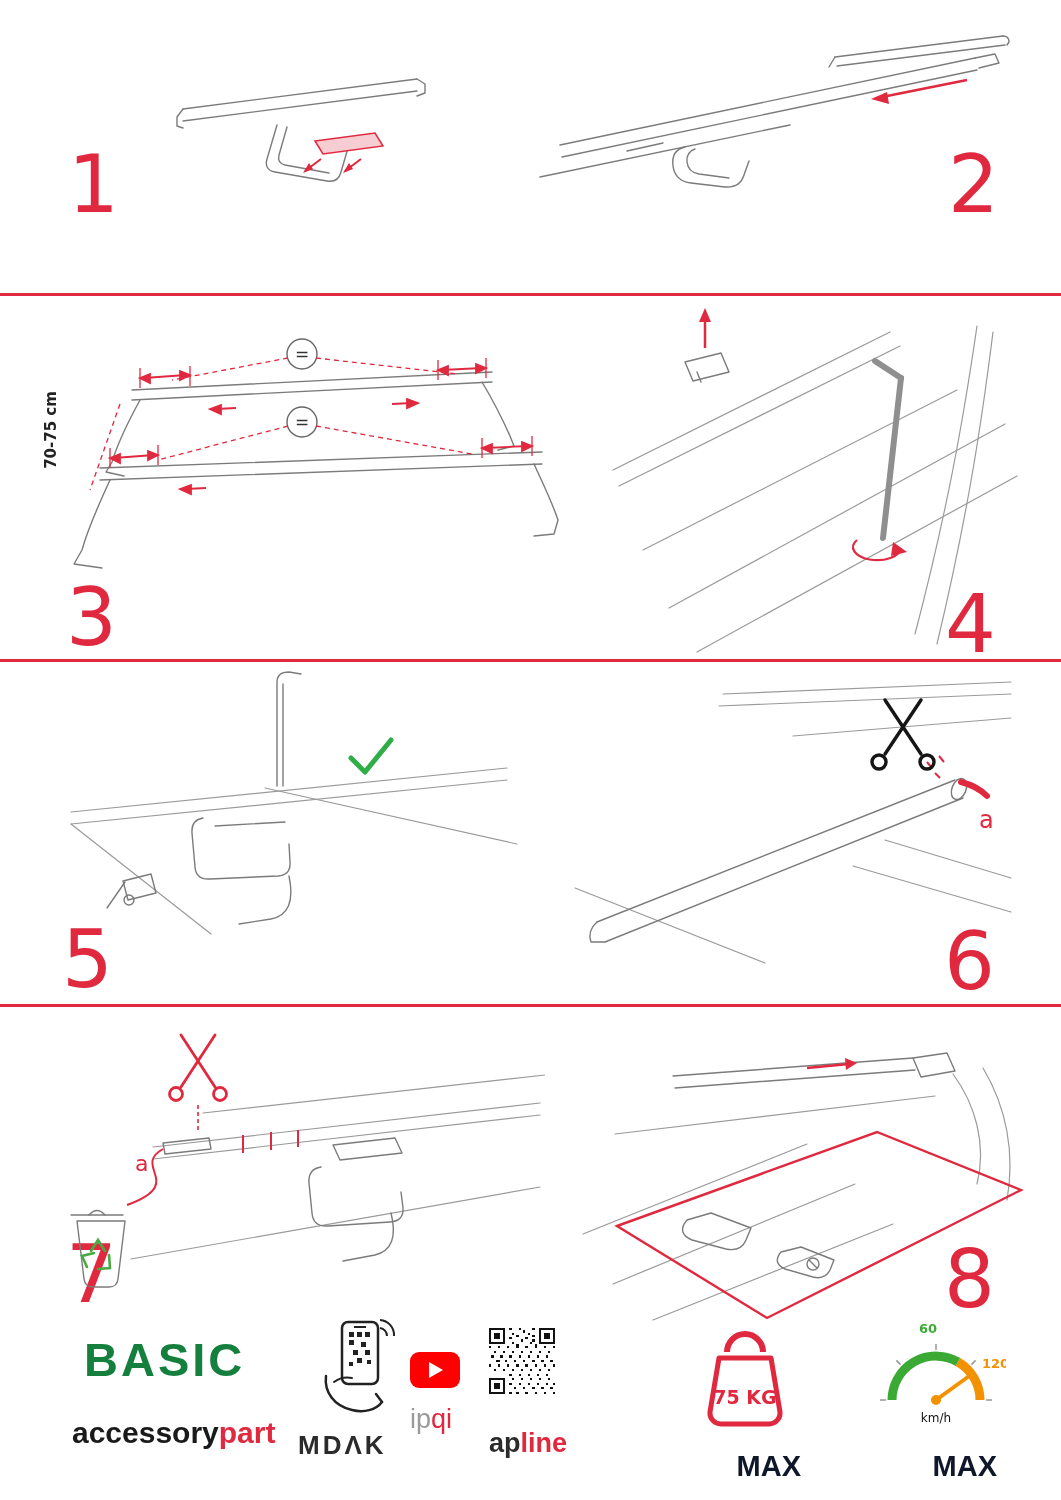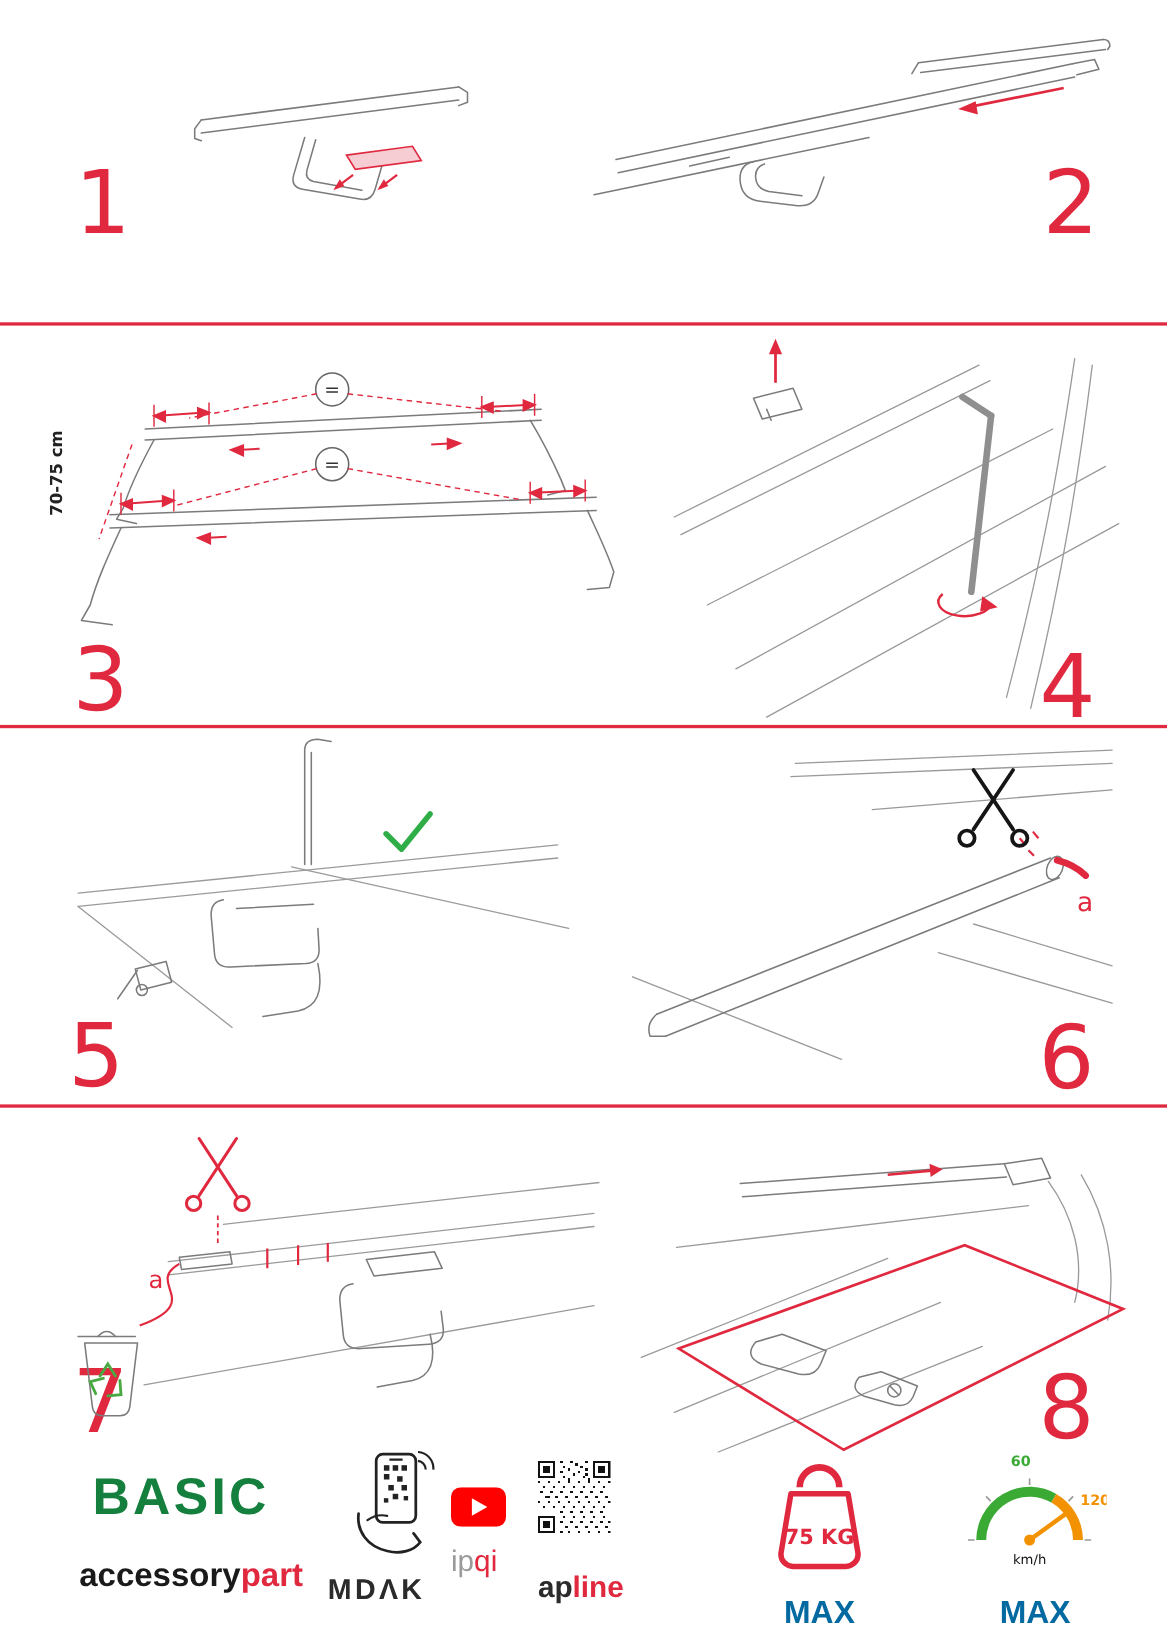--- a/index.html
+++ b/index.html
@@ -14,22 +14,22 @@
   .lng path{stroke:#9a9a9a;stroke-width:1.2;fill:none;stroke-linecap:round}
   .brand-basic{position:absolute;left:84px;top:1332px;font-size:47px;font-weight:700;
                color:#15803d;letter-spacing:3px}
   .brand-sub{position:absolute;left:72px;top:1416px;font-size:30px;font-weight:700;color:#1a1a1a}
   .red{color:#e0293f}
   .gray{color:#9a9a9a}
   .partner{position:absolute;font-weight:700;color:#2b2b2b}
   .partner-mdak{left:298px;top:1430px;font-size:26px;letter-spacing:3px}
   .partner-ipqi{left:410px;top:1404px;font-size:27px;font-weight:500}
   .partner-apline{left:489px;top:1428px;font-size:27px}
-  .max-label{position:absolute;top:1450px;width:112px;text-align:center;font-size:29px;
-             font-weight:600;color:#0369a1}
+  .max-label{position:absolute;top:1450px;width:112px;text-align:right;font-size:29px;
+             font-weight:600;color:#0f172a}
 </style>
 </head>
 <body>
 
 <div class="page">
 
   <div class="step-num" style="left:68px;top:145px">1</div>
   <div class="step-num" style="left:948px;top:145px">2</div>
   <div class="step-num" style="left:66px;top:578px">3</div>
   <div class="step-num" style="left:945px;top:585px">4</div>

